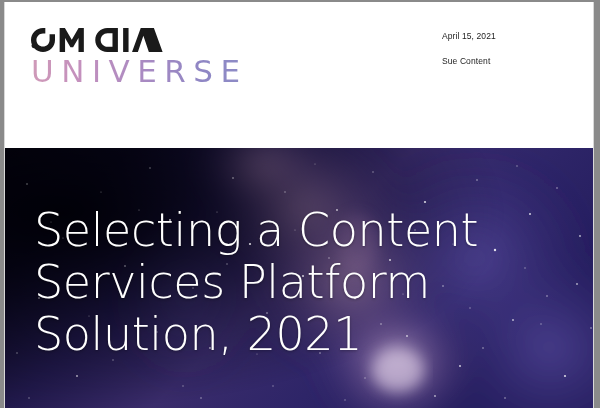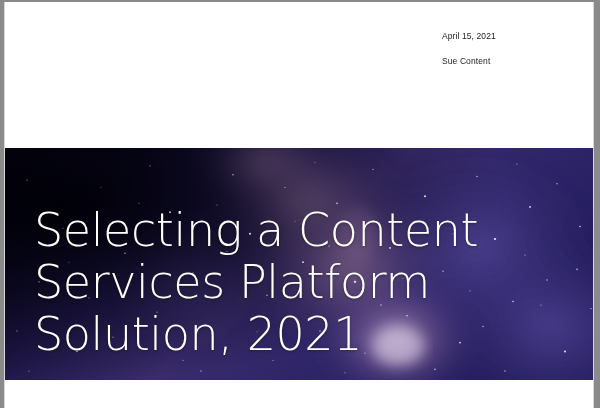--- a/index.html
+++ b/index.html
@@ -32,21 +32,21 @@
     font-family:"DejaVu Sans",sans-serif;
   }
 
   .meta{position:absolute;left:437px;top:28px;width:140px;color:#1c1c1c;}
   .meta-label{font-size:8.5px;font-weight:bold;line-height:1.45;letter-spacing:0.1px;}
   .meta-value{font-size:8.5px;font-weight:normal;line-height:1.45;letter-spacing:0.1px;}
   .meta-gap{height:13px;}
 
   
   .hero{
-    position:absolute;left:0;top:146px;width:100%;height:232px;
+    position:absolute;left:0;top:146px;width:100%;height:260px;
     overflow:hidden;background:#0d0a1e;
   }
   .hero svg{position:absolute;left:0;top:0;width:100%;height:100%;display:block;}
 
   .hero-title{
     position:absolute;left:29px;top:56px;
     color:#ffffff;
     font-family:"DejaVu Sans",sans-serif;
     font-weight:300;
     font-size:46px;
@@ -56,20 +56,40 @@
     text-shadow:0 1px 3px rgba(0,0,0,0.35);
   }
 </style>
 </head>
 <body>
 
 <div class="page">
 
   <div class="header">
 
+    <div class="logo-block">
+
+      <svg class="omdia-logo" viewBox="0 0 340 62" aria-label="OMDIA">
+        <g fill="#1a1a1a">
+
+          <path d="M31 0C13.9 0 0 13.9 0 31s13.9 31 31 31 31-13.9 31-31V16H48v15c0 9.4-7.6 17-17 17s-17-7.6-17-17 7.6-17 17-17h6V0h-6z"></path>
+          <circle cx="7.5" cy="46" r="6.2"></circle>
+
+          <path d="M74 62V0h13.6l17.7 30.4L122.9 0h13.6v62h-13.8V25.6l-13.9 23.9h-6.9L88 25.6V62H74z"></path>
+
+          <path d="M196 0h-27.5v62H196c17.1 0 31-13.9 31-31S213.1 0 196 0zm-0.5 48.5h-13V13.5h13c9.7 0 17.5 7.8 17.5 17.5s-7.8 17.5-17.5 17.5z" transform="translate(393,0) scale(-1,1)"></path>
+
+          <rect x="238" y="0" width="14" height="62"></rect>
+
+          <path d="M297 0h-13.5L261 62h15.1l14.2-41.8L304.5 62H340L317.5 0H297z" transform="translate(0,0)"></path>
+        </g>
+      </svg>
+
+      <div class="universe">UNIVERSE</div>
+    </div>
 
     <div class="meta">
       <div class="meta-value">April 15, 2021</div>
       <div class="meta-gap"></div>
       <div class="meta-value">Sue Content</div>
     </div>
   </div>
 
   <div class="hero">
 

